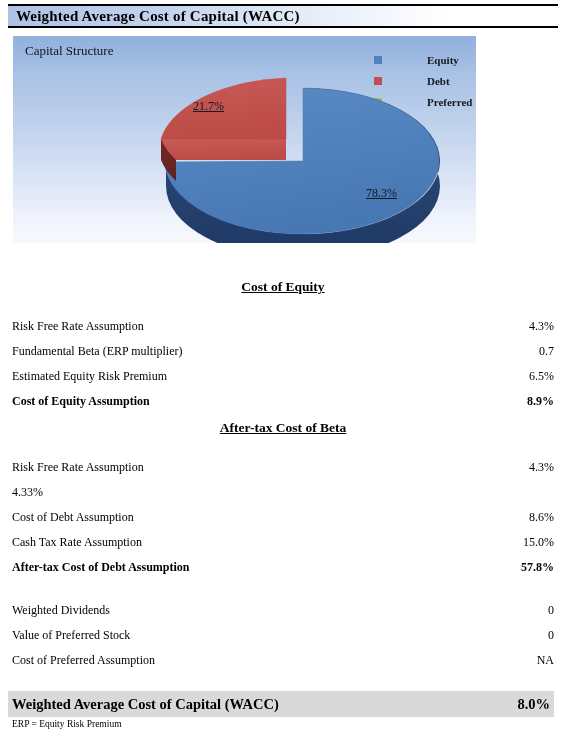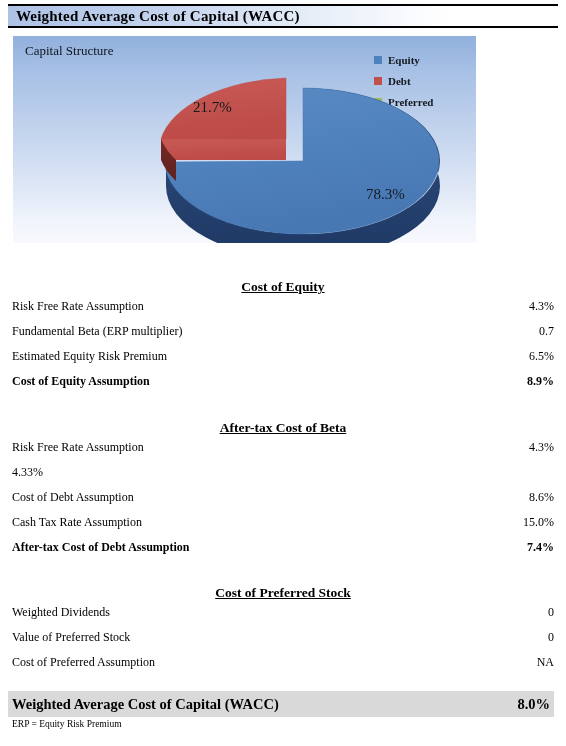--- a/index.html
+++ b/index.html
@@ -73,34 +73,36 @@
     width: 8px;
     height: 8px;
     margin-right: 6px;
     flex: 0 0 auto;
   }
   .legend-label {
     font-size: 11px;
     font-weight: bold;
     color: #14181f;
     white-space: nowrap;
+    margin-left: 39px;
   }
 
   .pie-wrap {
     position: absolute;
     left: 0;
     top: 0;
     width: 541px;
     height: 207px;
   }
   .pie-label {
     position: absolute;
-    font-size: 15px;
+    font-size: 12px;
     color: #14181f;
     white-space: nowrap;
+    text-decoration: underline;
   }
   .pie-label.debt  { left: 180px; top: 63px; }
   .pie-label.equity{ left: 320px; top: 150px; margin-left: 33px; }
 
   
   .section {
     position: absolute;
     left: 8px;
     width: 546px;
   }
@@ -116,21 +118,21 @@
   }
   .row {
     display: flex;
     justify-content: space-between;
     align-items: baseline;
     height: 25px;
     font-size: 12px;
     padding: 0 0 0 4px;
   }
   .row .label { white-space: nowrap; }
-  .row .value { white-space: nowrap; text-align: right; }
+  .row .value { white-space: nowrap; text-align: right; margin-top: 20px; }
   .row.total .label,
   .row.total .value { font-weight: bold; }
 
   
   .wacc-bar {
     position: absolute;
     left: 8px;
     top: 691px;
     width: 546px;
     height: 26px;
@@ -262,26 +264,25 @@
   <div class="row">
     <span class="label">Cost of Debt Assumption</span>
     <span class="value">8.6%</span>
   </div>
   <div class="row">
     <span class="label">Cash Tax Rate Assumption</span>
     <span class="value">15.0%</span>
   </div>
   <div class="row total">
     <span class="label">After-tax Cost of Debt Assumption</span>
-    <span class="value">7.4%</span>
+    <span class="value">57.8%</span>
   </div>
 </div>
 
 <div class="section" style="top:583px;">
-  <div class="section-head">Cost of Preferred Stock</div>
   <div class="row">
     <span class="label">Weighted Dividends</span>
     <span class="value">0</span>
   </div>
   <div class="row">
     <span class="label">Value of Preferred Stock</span>
     <span class="value">0</span>
   </div>
   <div class="row">
     <span class="label">Cost of Preferred Assumption</span>

